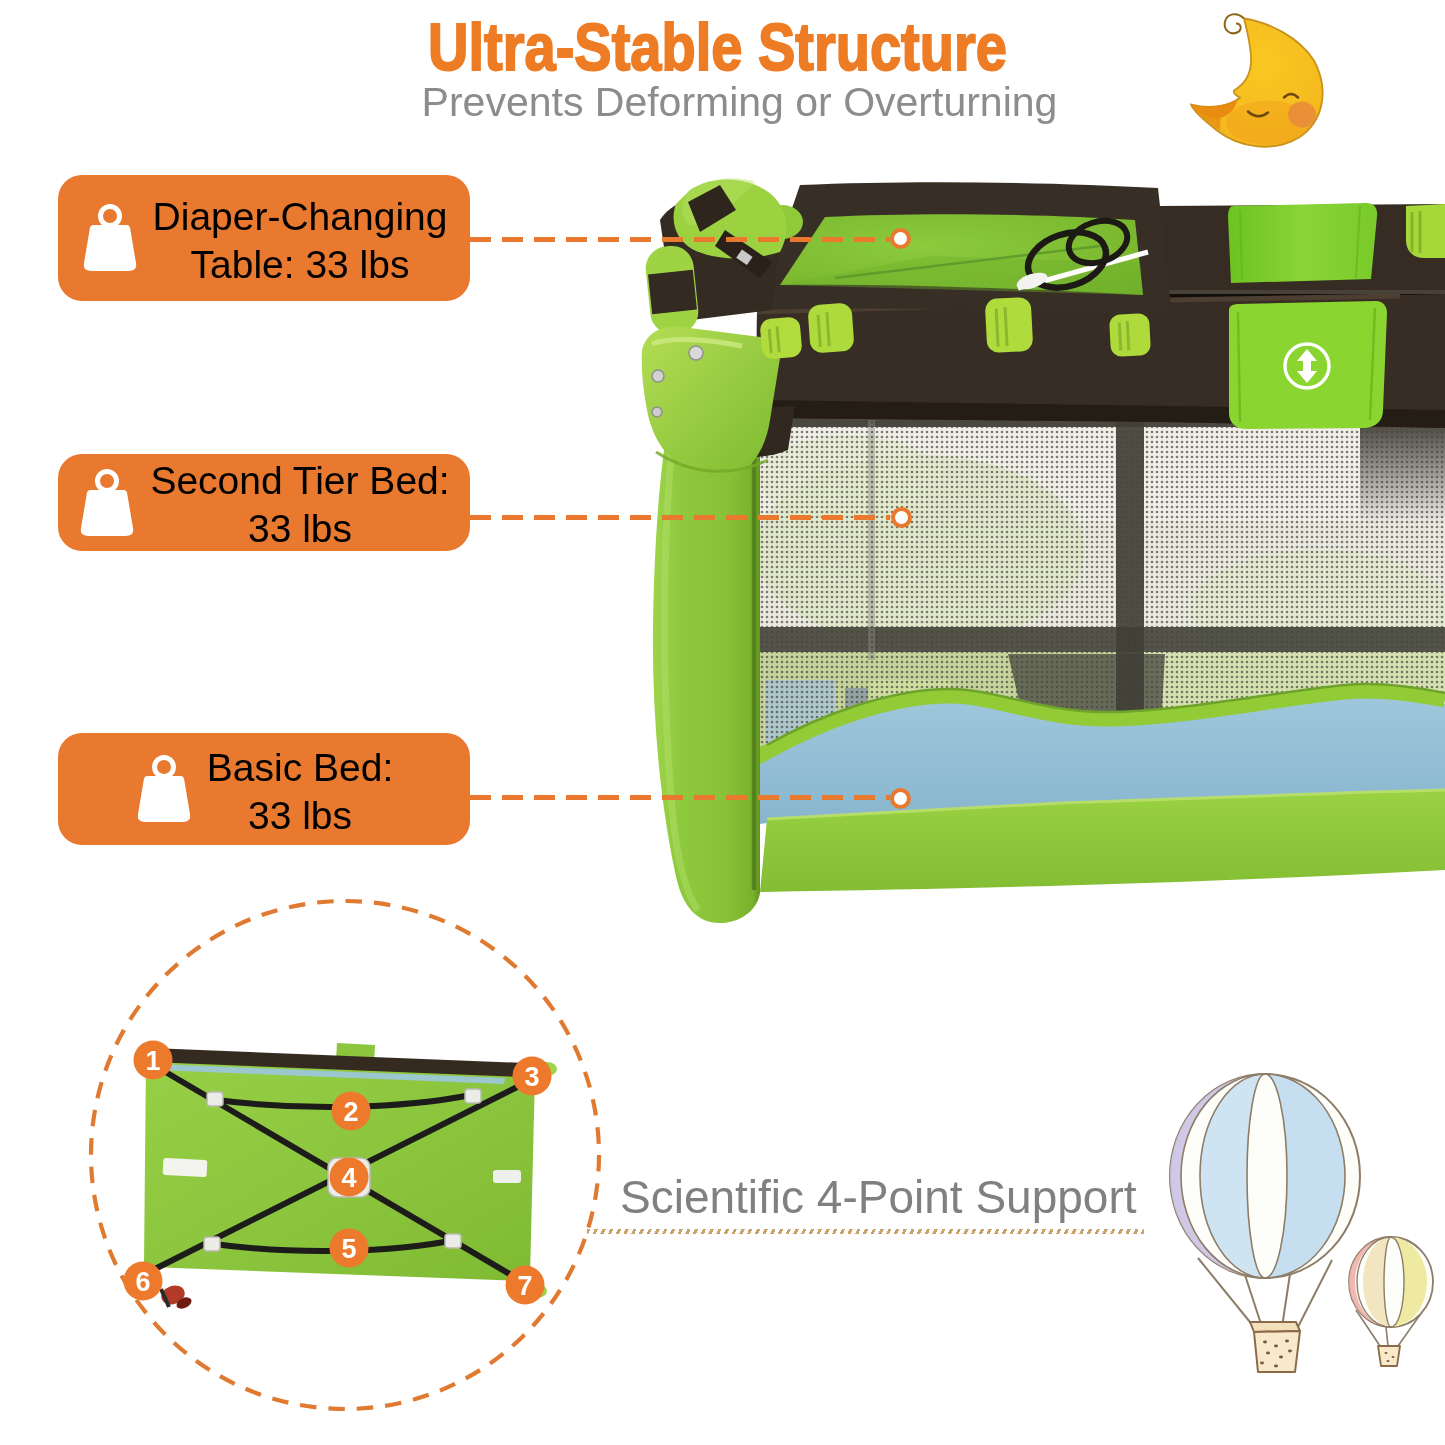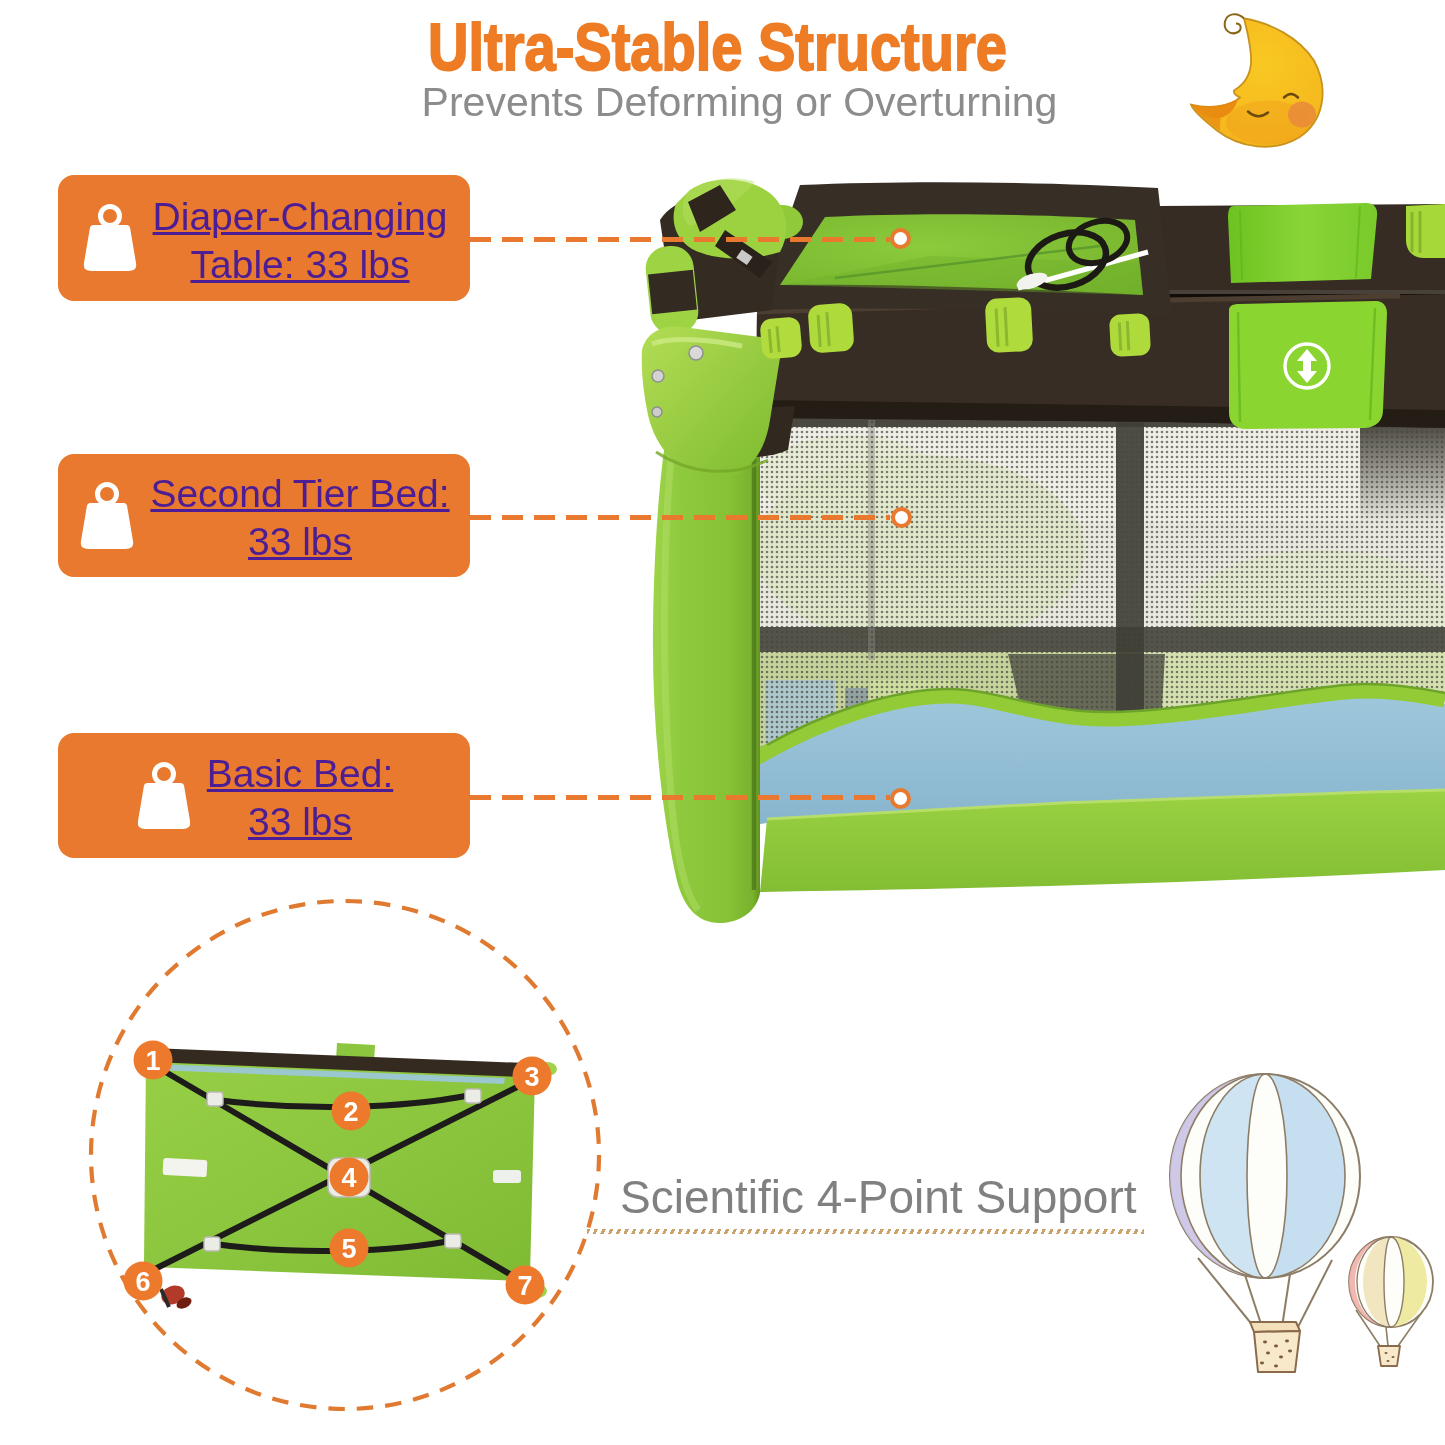--- a/index.html
+++ b/index.html
@@ -4,26 +4,26 @@
 <style>
 html,body{margin:0;padding:0;}
 body{width:1445px;height:1445px;background:#ffffff;position:relative;overflow:hidden;
  font-family:"Liberation Sans",sans-serif;}
 .abs{position:absolute;}
 #title{left:0;top:8px;width:1435px;text-align:center;color:#ee7c24;
  font-size:56px;font-weight:800;letter-spacing:0px;-webkit-text-stroke:1.6px #ee7c24;
  transform:scaleY(1.2);transform-origin:50% 0;}
 #subtitle{left:17px;top:79px;width:1445px;text-align:center;color:#8c8c8c;
  font-size:41px;font-weight:400;letter-spacing:0px;}
-.label{width:412px;background:#e8792e;border-radius:16px;color:#4c1d95;
- display:flex;align-items:center;justify-content:center;text-decoration:underline;}
+.label{width:412px;background:#e8792e;border-radius:24px;color:#000000;
+ display:flex;align-items:center;justify-content:center;}
 .ltext{text-align:center;font-size:39px;line-height:48px;padding-top:5px;}
 .lb1{left:58px;top:175px;height:126px;}
-.lb2{left:58px;top:454px;height:123px;}
-.lb3{left:58px;top:733px;height:125px;}
+.lb2{left:58px;top:454px;height:97px;}
+.lb3{left:58px;top:733px;height:112px;}
 .dash{z-index:6;height:5px;background:repeating-linear-gradient(90deg,#e8792e 0,#e8792e 21px,rgba(0,0,0,0) 21px,rgba(0,0,0,0) 32px);}
 .dcirc{z-index:6;width:13px;height:13px;border-radius:50%;background:#fff;border:4px solid #e8792e;}
 #sevenpt{left:620px;top:1170px;white-space:nowrap;color:#808080;font-size:46px;letter-spacing:0px;}
 #dotline{left:587px;top:1229px;width:557px;height:5px;
  background:repeating-linear-gradient(115deg,#c9a36b 0,#c9a36b 3px,rgba(0,0,0,0) 3px,rgba(0,0,0,0) 7px);}
 </style>
 </head>
 <body>
 <div id="title" class="abs">Ultra-Stable Structure</div>
 <div id="subtitle" class="abs">Prevents Deforming or Overturning</div>

